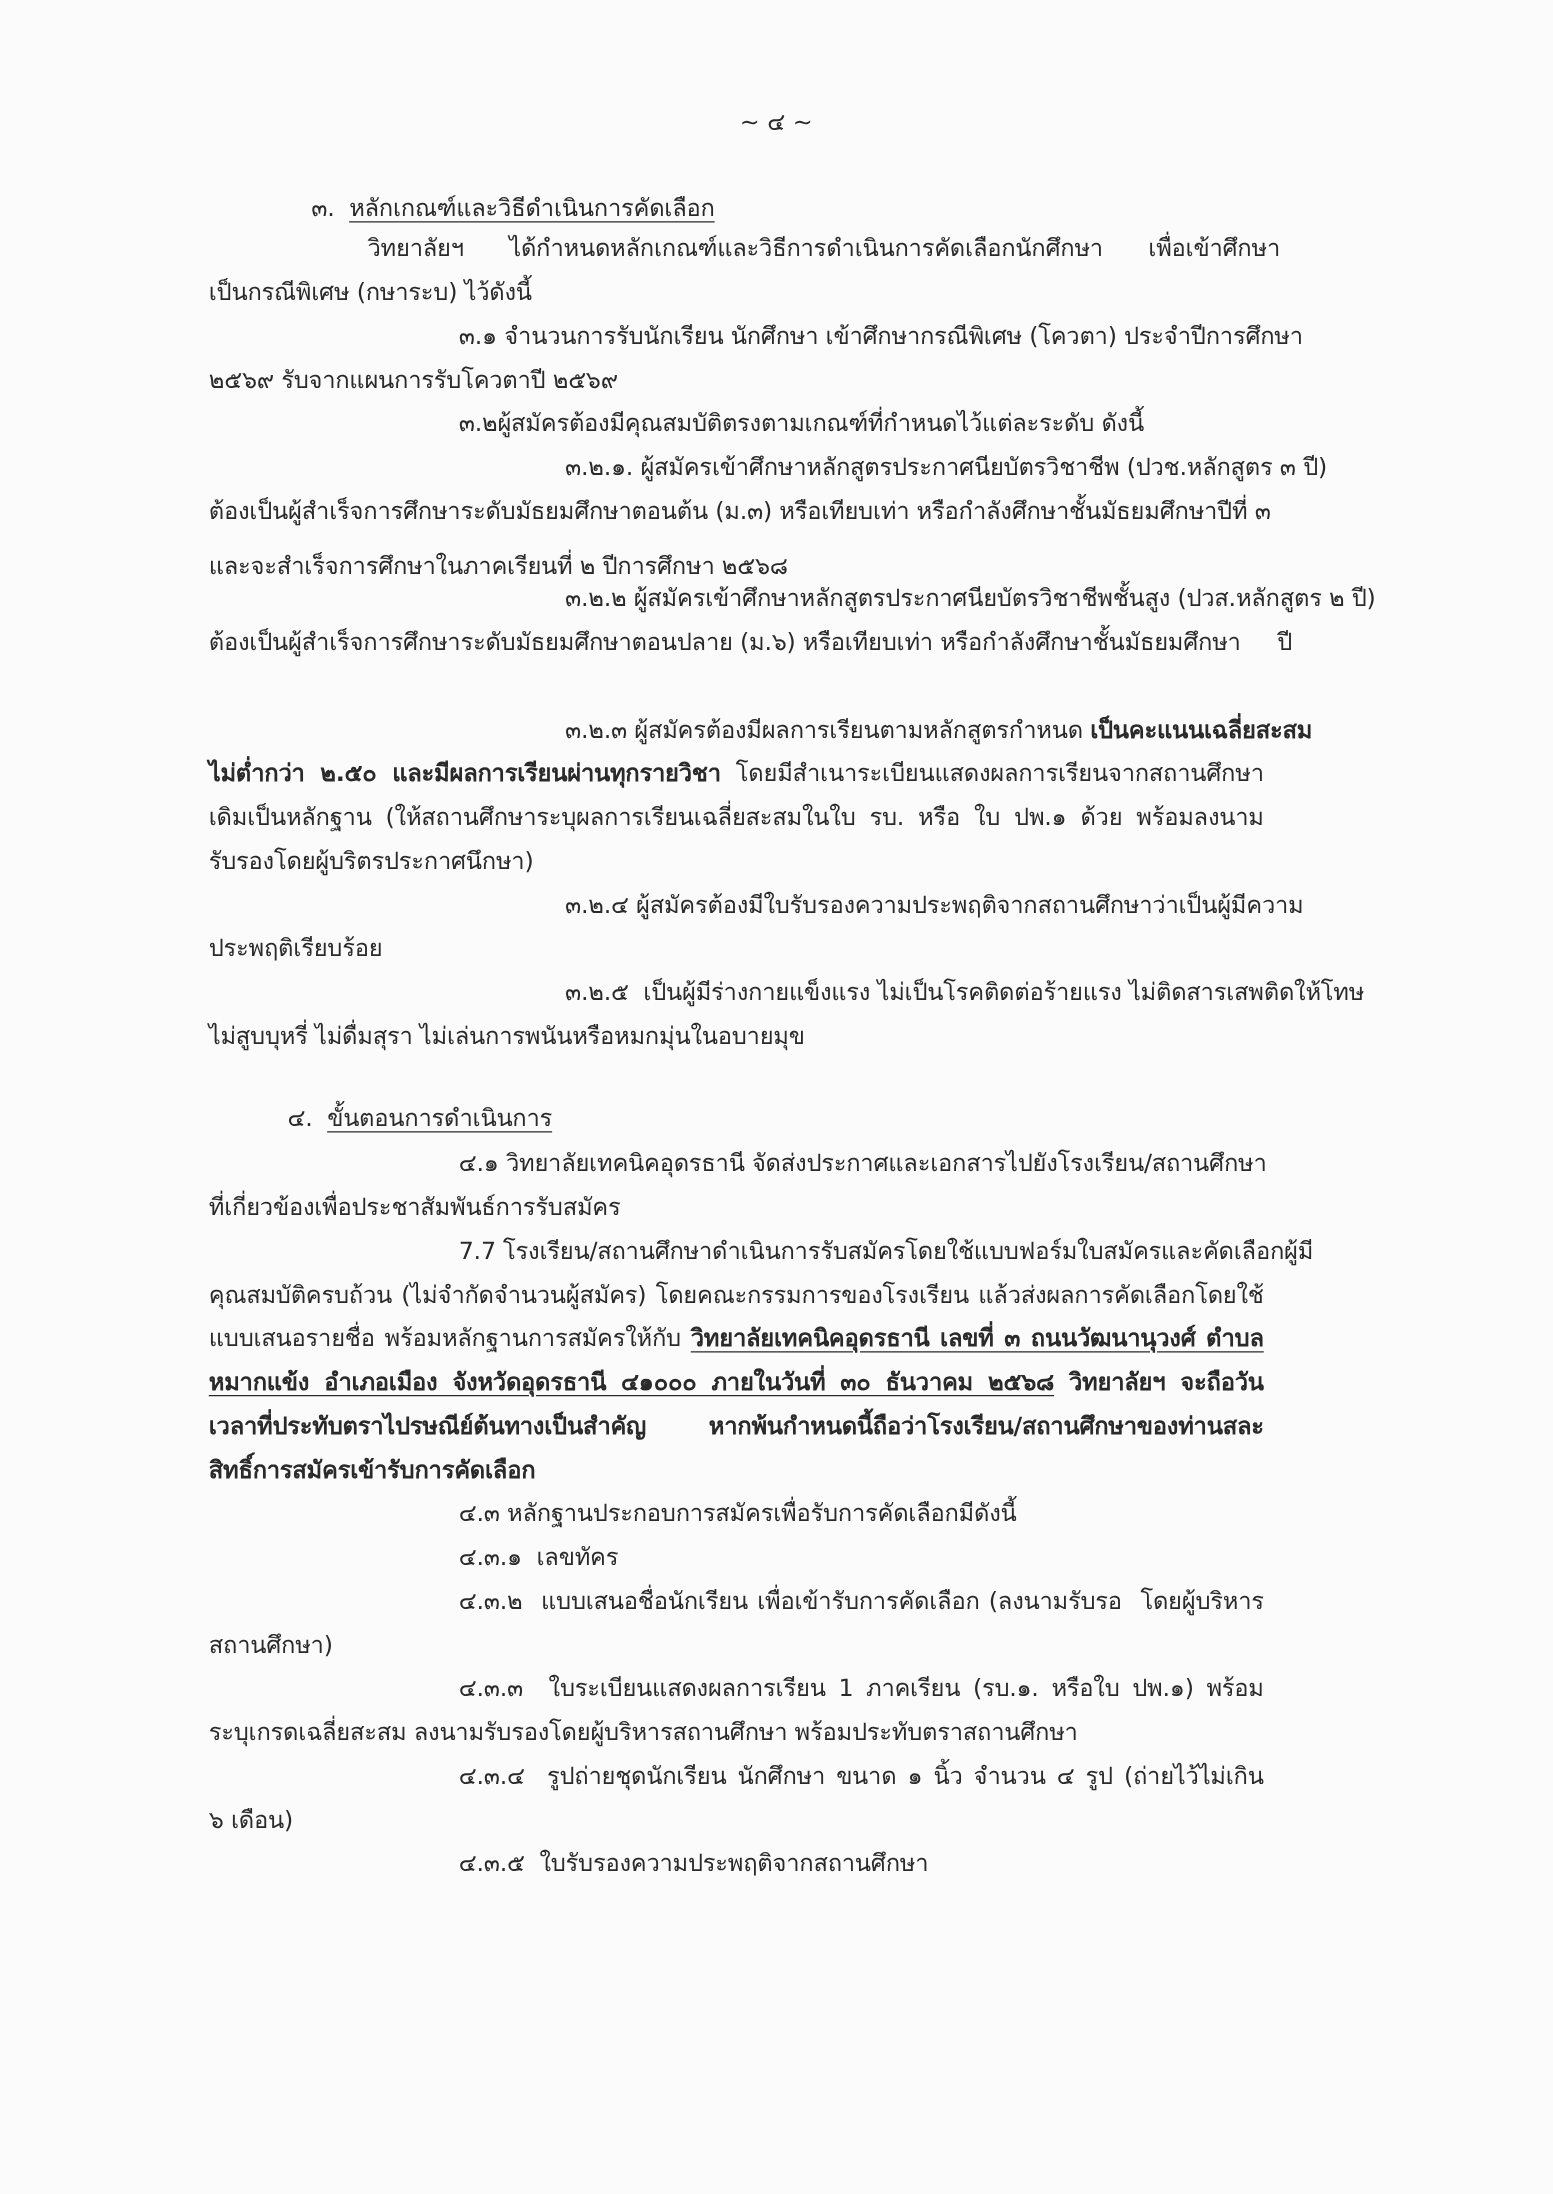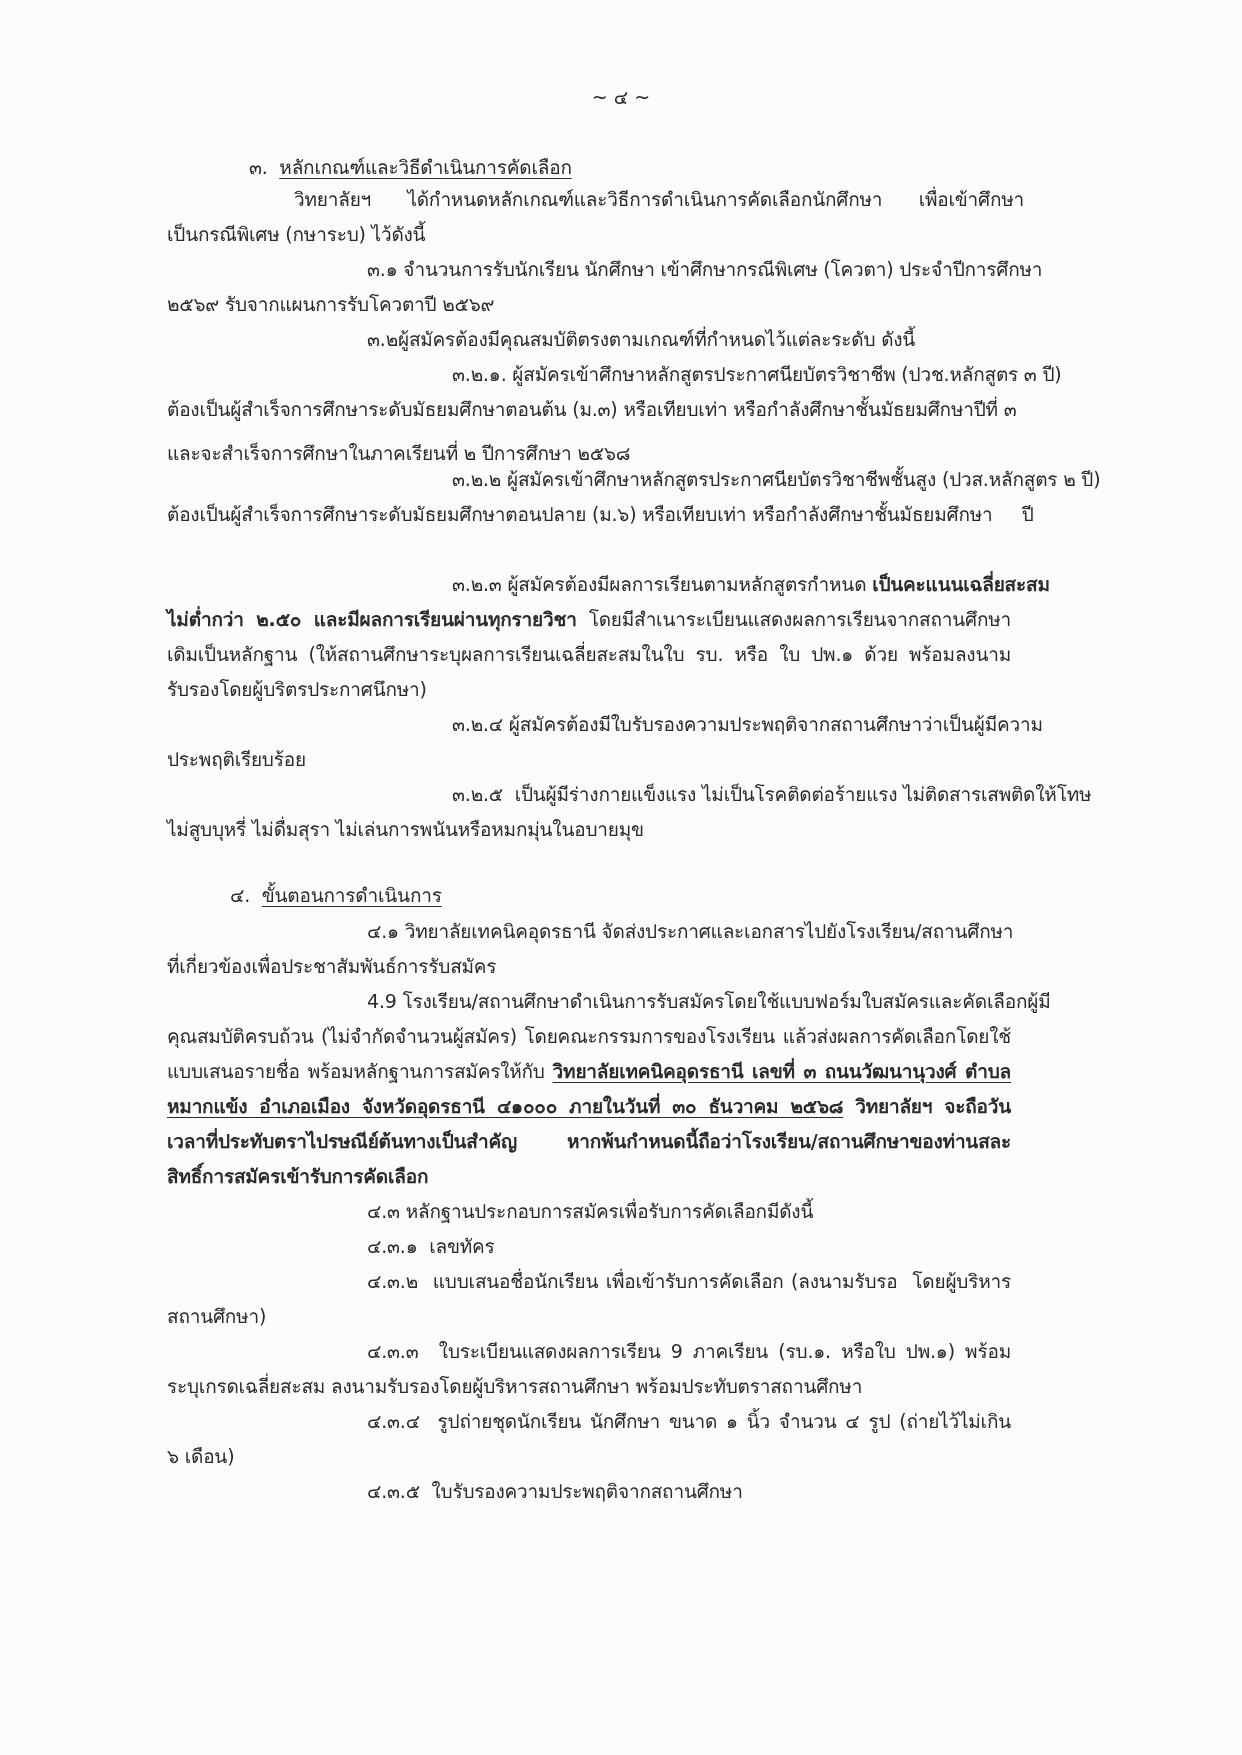--- a/index.html
+++ b/index.html
@@ -58,38 +58,38 @@
   <div class="line" style="left:167px;top:816px;">ไม่สูบบุหรี่ ไม่ดื่มสุรา ไม่เล่นการพนันหรือหมกมุ่นในอบายมุข</div>
 
 
   <div class="line" style="left:230px;top:882px;">
     <span>๔.</span>&nbsp;&nbsp;<span class="u">ขั้นตอนการดำเนินการ</span>
   </div>
 
   <div class="line just" style="left:367px;top:918px;width:644px;">๔.๑ วิทยาลัยเทคนิคอุดรธานี จัดส่งประกาศและเอกสารไปยังโรงเรียน/สถานศึกษา</div>
   <div class="line" style="left:167px;top:953px;">ที่เกี่ยวข้องเพื่อประชาสัมพันธ์การรับสมัคร</div>
 
-  <div class="line just" style="left:367px;top:988px;width:644px;">4.9 โรงเรียน/สถานศึกษาดำเนินการรับสมัครโดยใช้แบบฟอร์มใบสมัครและคัดเลือกผู้มี</div>
+  <div class="line just" style="left:367px;top:988px;width:644px;">7.7 โรงเรียน/สถานศึกษาดำเนินการรับสมัครโดยใช้แบบฟอร์มใบสมัครและคัดเลือกผู้มี</div>
   <div class="line just" style="left:167px;top:1023px;width:844px;">คุณสมบัติครบถ้วน (ไม่จำกัดจำนวนผู้สมัคร) โดยคณะกรรมการของโรงเรียน แล้วส่งผลการคัดเลือกโดยใช้</div>
   <div class="line just" style="left:167px;top:1058px;width:844px;">
     <span>แบบเสนอรายชื่อ พร้อมหลักฐานการสมัครให้กับ </span><span class="b u">วิทยาลัยเทคนิคอุดรธานี เลขที่ ๓ ถนนวัฒนานุวงศ์ ตำบล</span>
   </div>
   <div class="line just" style="left:167px;top:1093px;width:844px;">
     <span class="b u">หมากแข้ง อำเภอเมือง จังหวัดอุดรธานี ๔๑๐๐๐ ภายในวันที่ ๓๐ ธันวาคม ๒๕๖๘</span><span class="b"> วิทยาลัยฯ จะถือวัน</span>
   </div>
   <div class="line just b" style="left:167px;top:1128px;width:844px;">เวลาที่ประทับตราไปรษณีย์ต้นทางเป็นสำคัญ หากพ้นกำหนดนี้ถือว่าโรงเรียน/สถานศึกษาของท่านสละ</div>
   <div class="line b" style="left:167px;top:1163px;">สิทธิ์การสมัครเข้ารับการคัดเลือก</div>
 
   <div class="line" style="left:367px;top:1198px;">๔.๓ หลักฐานประกอบการสมัครเพื่อรับการคัดเลือกมีดังนี้</div>
   <div class="line" style="left:367px;top:1233px;white-space:pre;">๔.๓.๑  เลขทัคร</div>
 
   <div class="line just" style="left:367px;top:1268px;width:644px;white-space:pre;">๔.๓.๒  แบบเสนอชื่อนักเรียน เพื่อเข้ารับการคัดเลือก (ลงนามรับรอ  โดยผู้บริหาร</div>
   <div class="line" style="left:167px;top:1303px;">สถานศึกษา)</div>
 
-  <div class="line just" style="left:367px;top:1338px;width:644px;white-space:pre;">๔.๓.๓  ใบระเบียนแสดงผลการเรียน 9 ภาคเรียน (รบ.๑. หรือใบ ปพ.๑) พร้อม</div>
+  <div class="line just" style="left:367px;top:1338px;width:644px;white-space:pre;">๔.๓.๓  ใบระเบียนแสดงผลการเรียน 1 ภาคเรียน (รบ.๑. หรือใบ ปพ.๑) พร้อม</div>
   <div class="line" style="left:167px;top:1373px;">ระบุเกรดเฉลี่ยสะสม ลงนามรับรองโดยผู้บริหารสถานศึกษา พร้อมประทับตราสถานศึกษา</div>
 
   <div class="line just" style="left:367px;top:1408px;width:644px;white-space:pre;">๔.๓.๔  รูปถ่ายชุดนักเรียน นักศึกษา ขนาด ๑ นิ้ว จำนวน ๔ รูป (ถ่ายไว้ไม่เกิน</div>
   <div class="line" style="left:167px;top:1443px;">๖ เดือน)</div>
 
   <div class="line" style="left:367px;top:1478px;white-space:pre;">๔.๓.๕  ใบรับรองความประพฤติจากสถานศึกษา</div>
 
 </div>
 
 </body></html>

